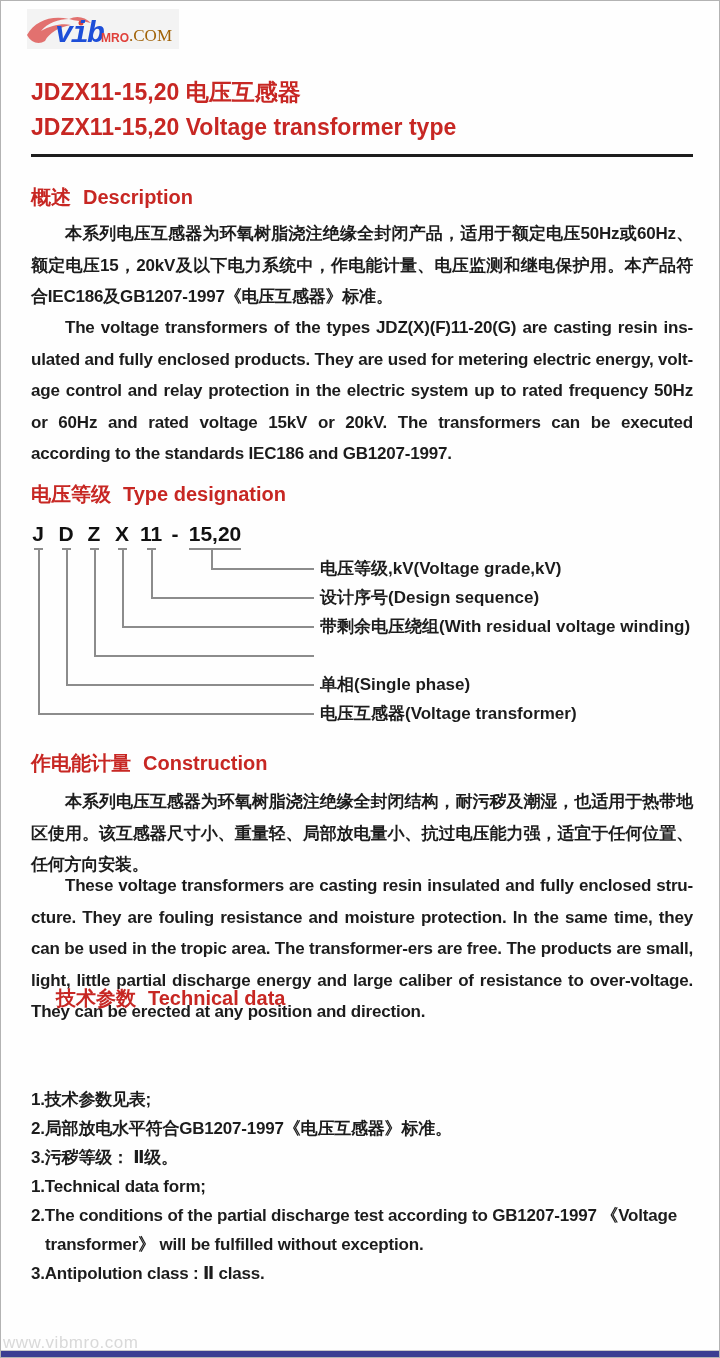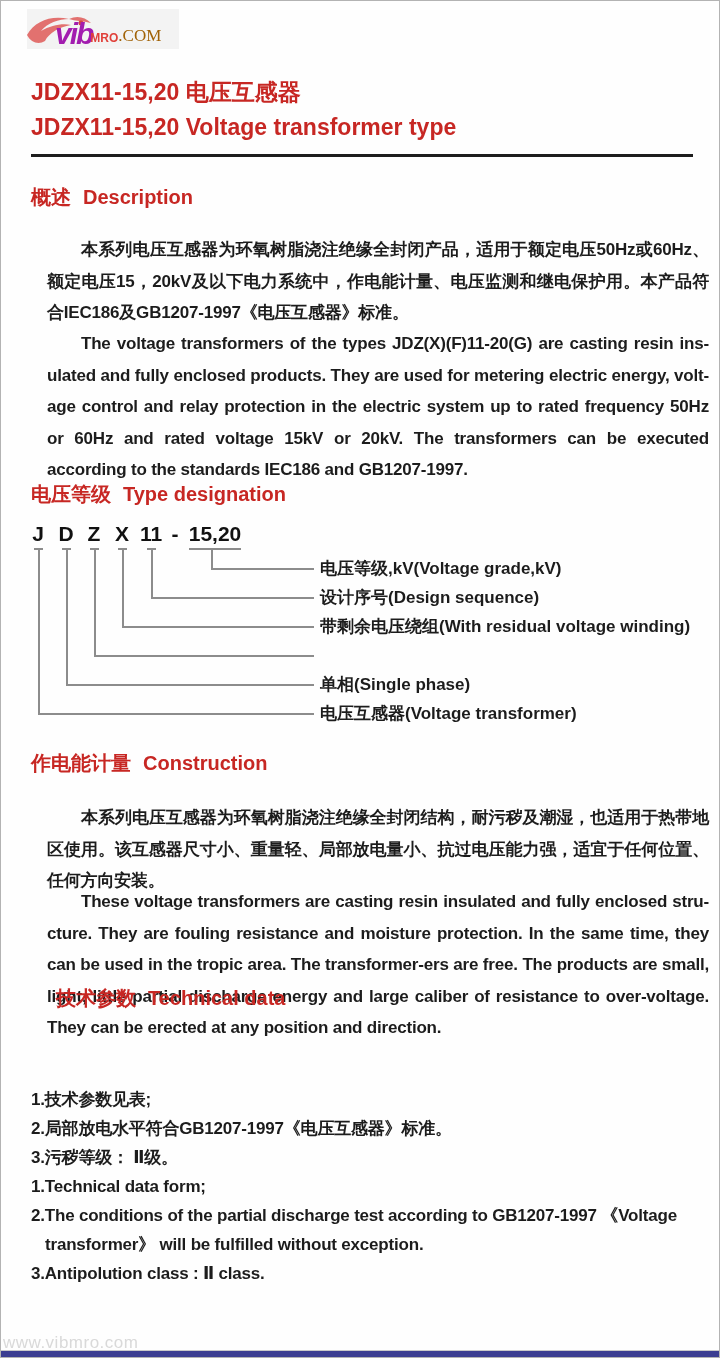--- a/index.html
+++ b/index.html
@@ -16,23 +16,23 @@
   }
   
   .logo{
     position:absolute;left:26px;top:8px;width:152px;height:40px;
     background:#f3f3f3;
     display:flex;align-items:flex-end;padding:0 4px 2px 2px;box-sizing:border-box;
   }
   .logo-swoosh{position:absolute;left:-2px;top:2px;}
   .logo-script{
     position:relative;left:26px;bottom:-2px;
-    font-family:Liberation Sans, sans-serif;
+    font-family:Liberation Mono, monospace;
     font-style:italic;font-weight:bold;font-size:30px;line-height:30px;
-    color:#a21caf;letter-spacing:-2px;
+    color:#1d4ed8;letter-spacing:-2px;
   }
   .logo-brand{
     position:relative;left:24px;bottom:2px;
     font-size:12px;font-weight:bold;color:#e0403a;letter-spacing:0px;text-align:right;
   }
   .logo-domain{
     position:relative;left:24px;bottom:1px;
     font-family:"Liberation Serif","DejaVu Serif",serif;
     font-size:17px;color:#a16207;letter-spacing:0px;
   }
@@ -44,21 +44,21 @@
   }
   .rule{position:absolute;left:30px;top:153px;width:662px;height:3px;background:#1d1d1d;}
   
   .sec-head{position:absolute;left:30px;font-size:20px;font-weight:bold;color:#c72723;}
   .sec-head .en{margin-left:12px;}
   
   .para{
     position:absolute;left:30px;width:662px;
     font-size:17px;font-weight:bold;line-height:31.5px;
     text-align:justify;letter-spacing:-0.2px;
-    text-indent:2em;color:#1c1c1c;margin:16px;
+    text-indent:2em;color:#1c1c1c;margin:0;
   }
   
   .code-part{
     position:absolute;top:521px;transform:translateX(-50%);
     font-size:21px;font-weight:bold;color:#111;white-space:nowrap;
   }
   .dline{position:absolute;background:#8c8c8c;}
   .dlabel{
     position:absolute;left:319px;white-space:nowrap;
     font-size:17px;font-weight:bold;line-height:22px;color:#1c1c1c;

